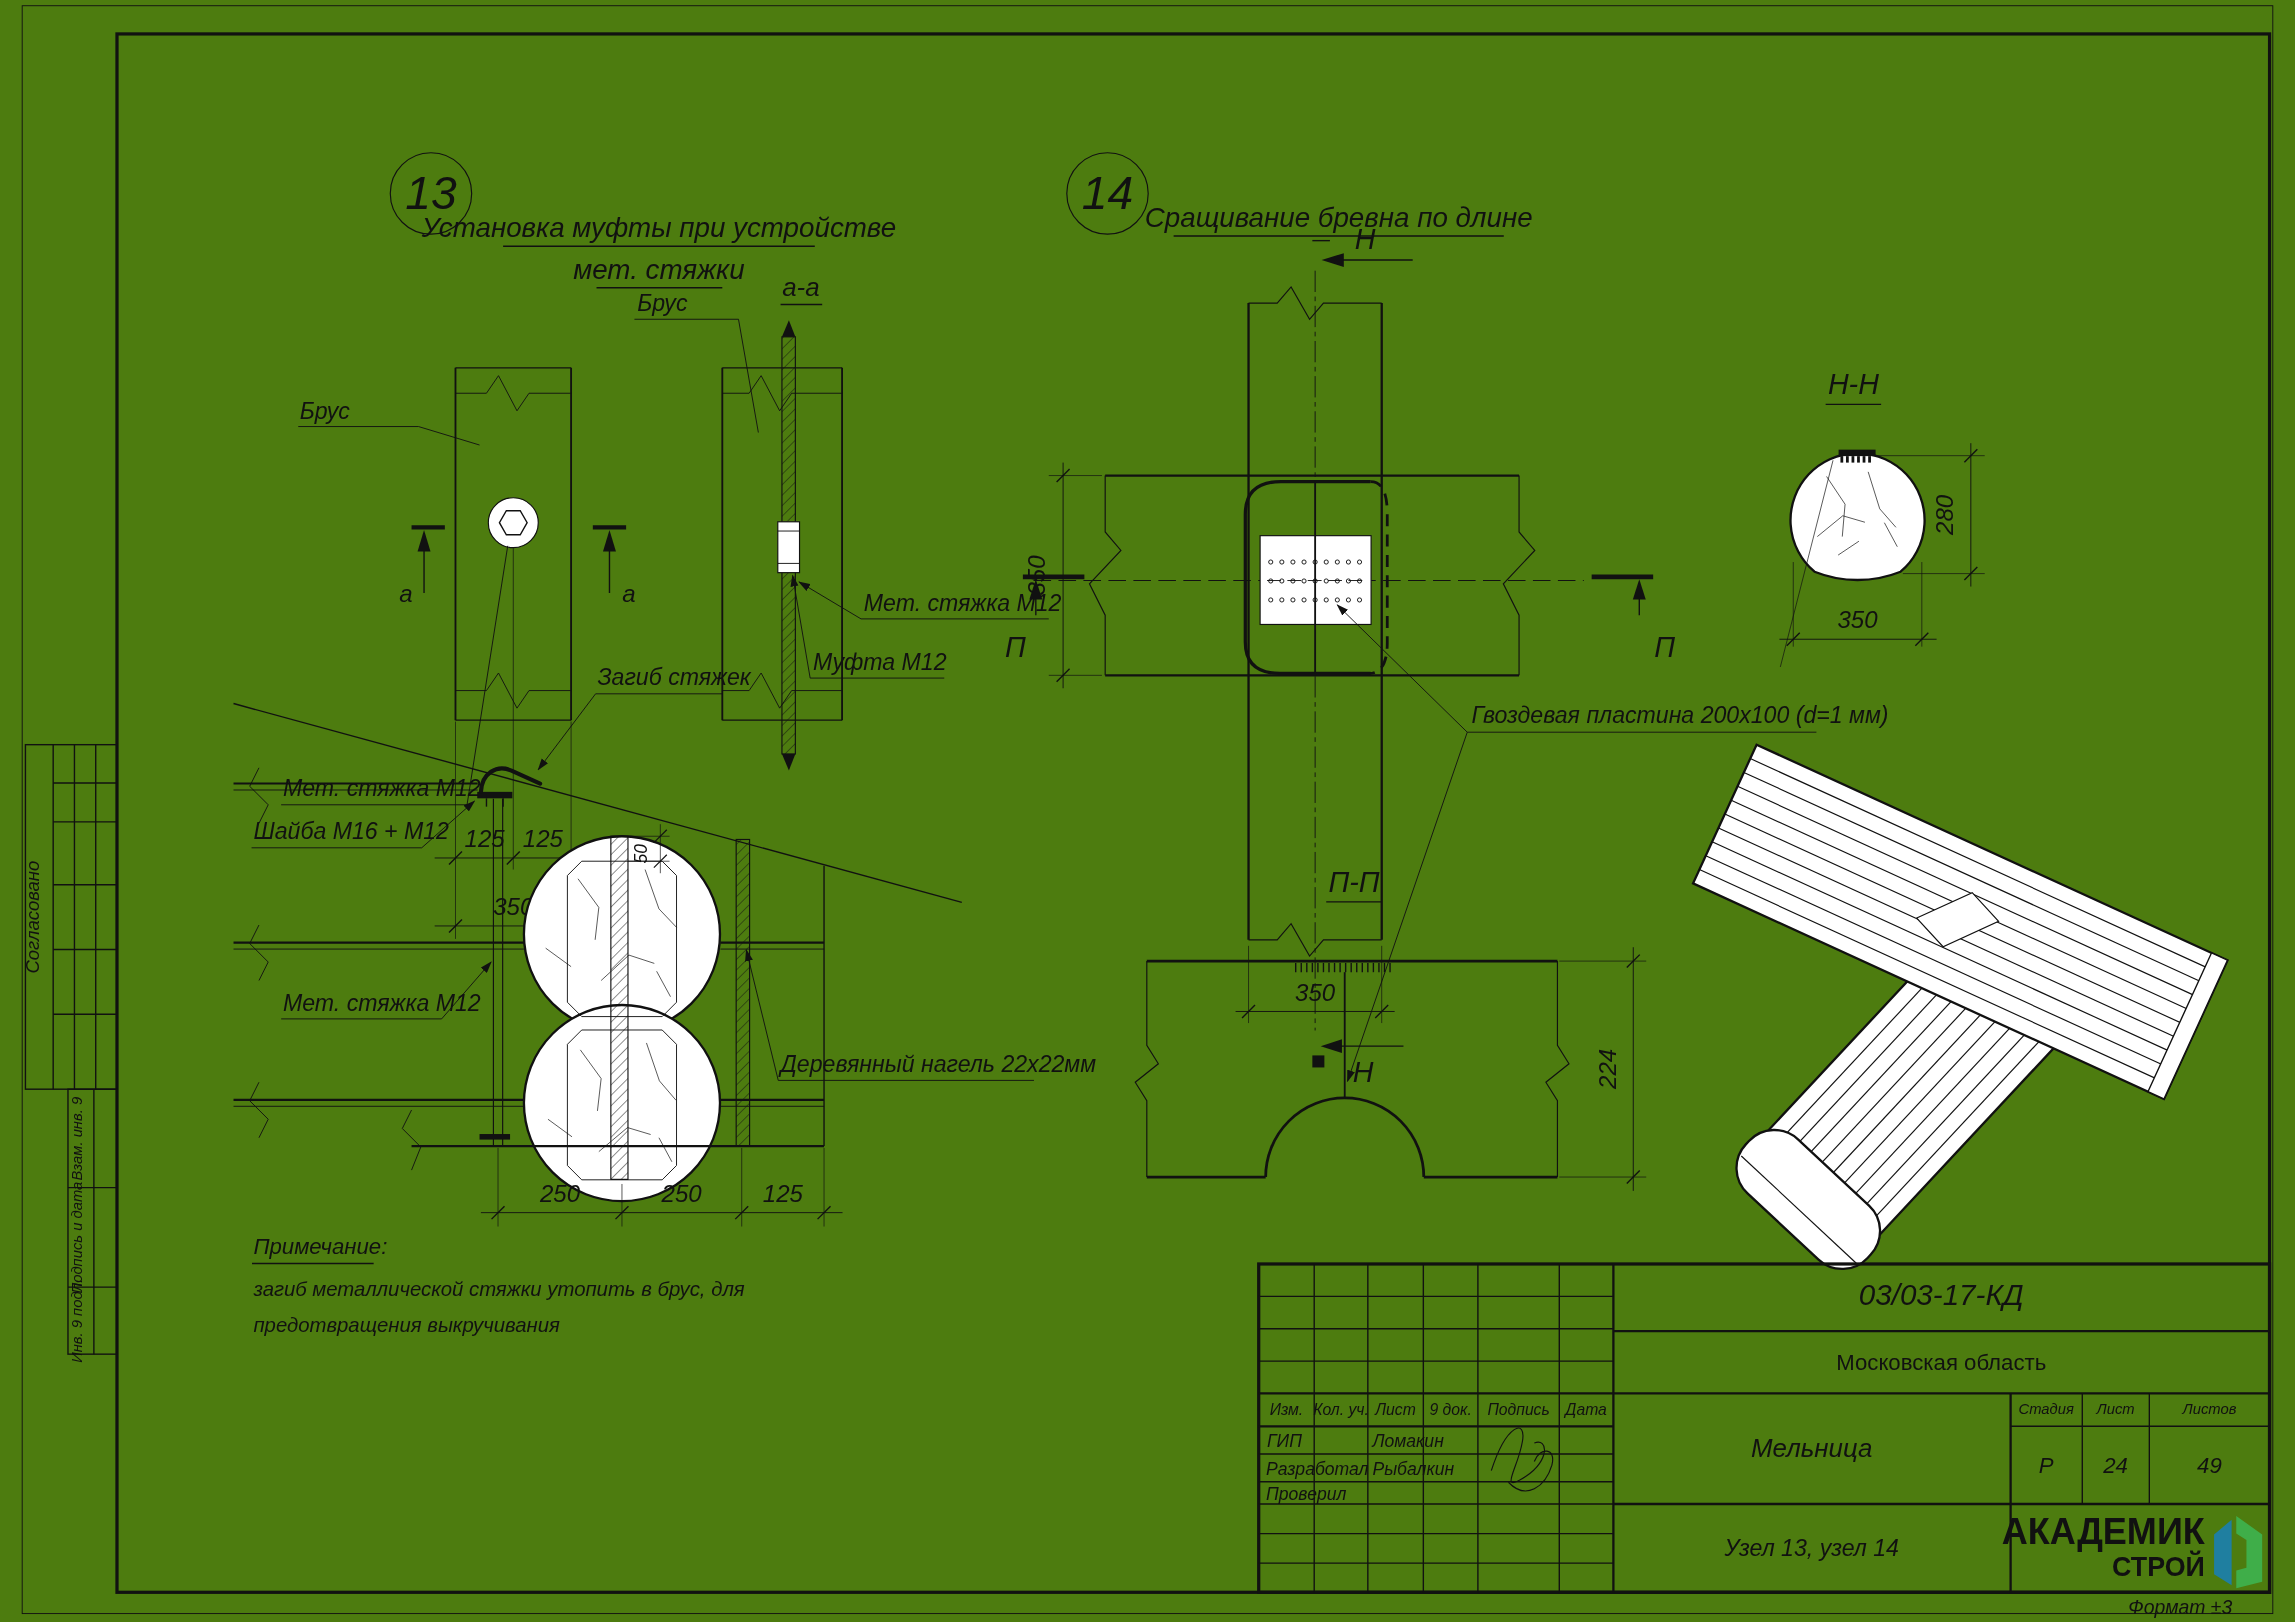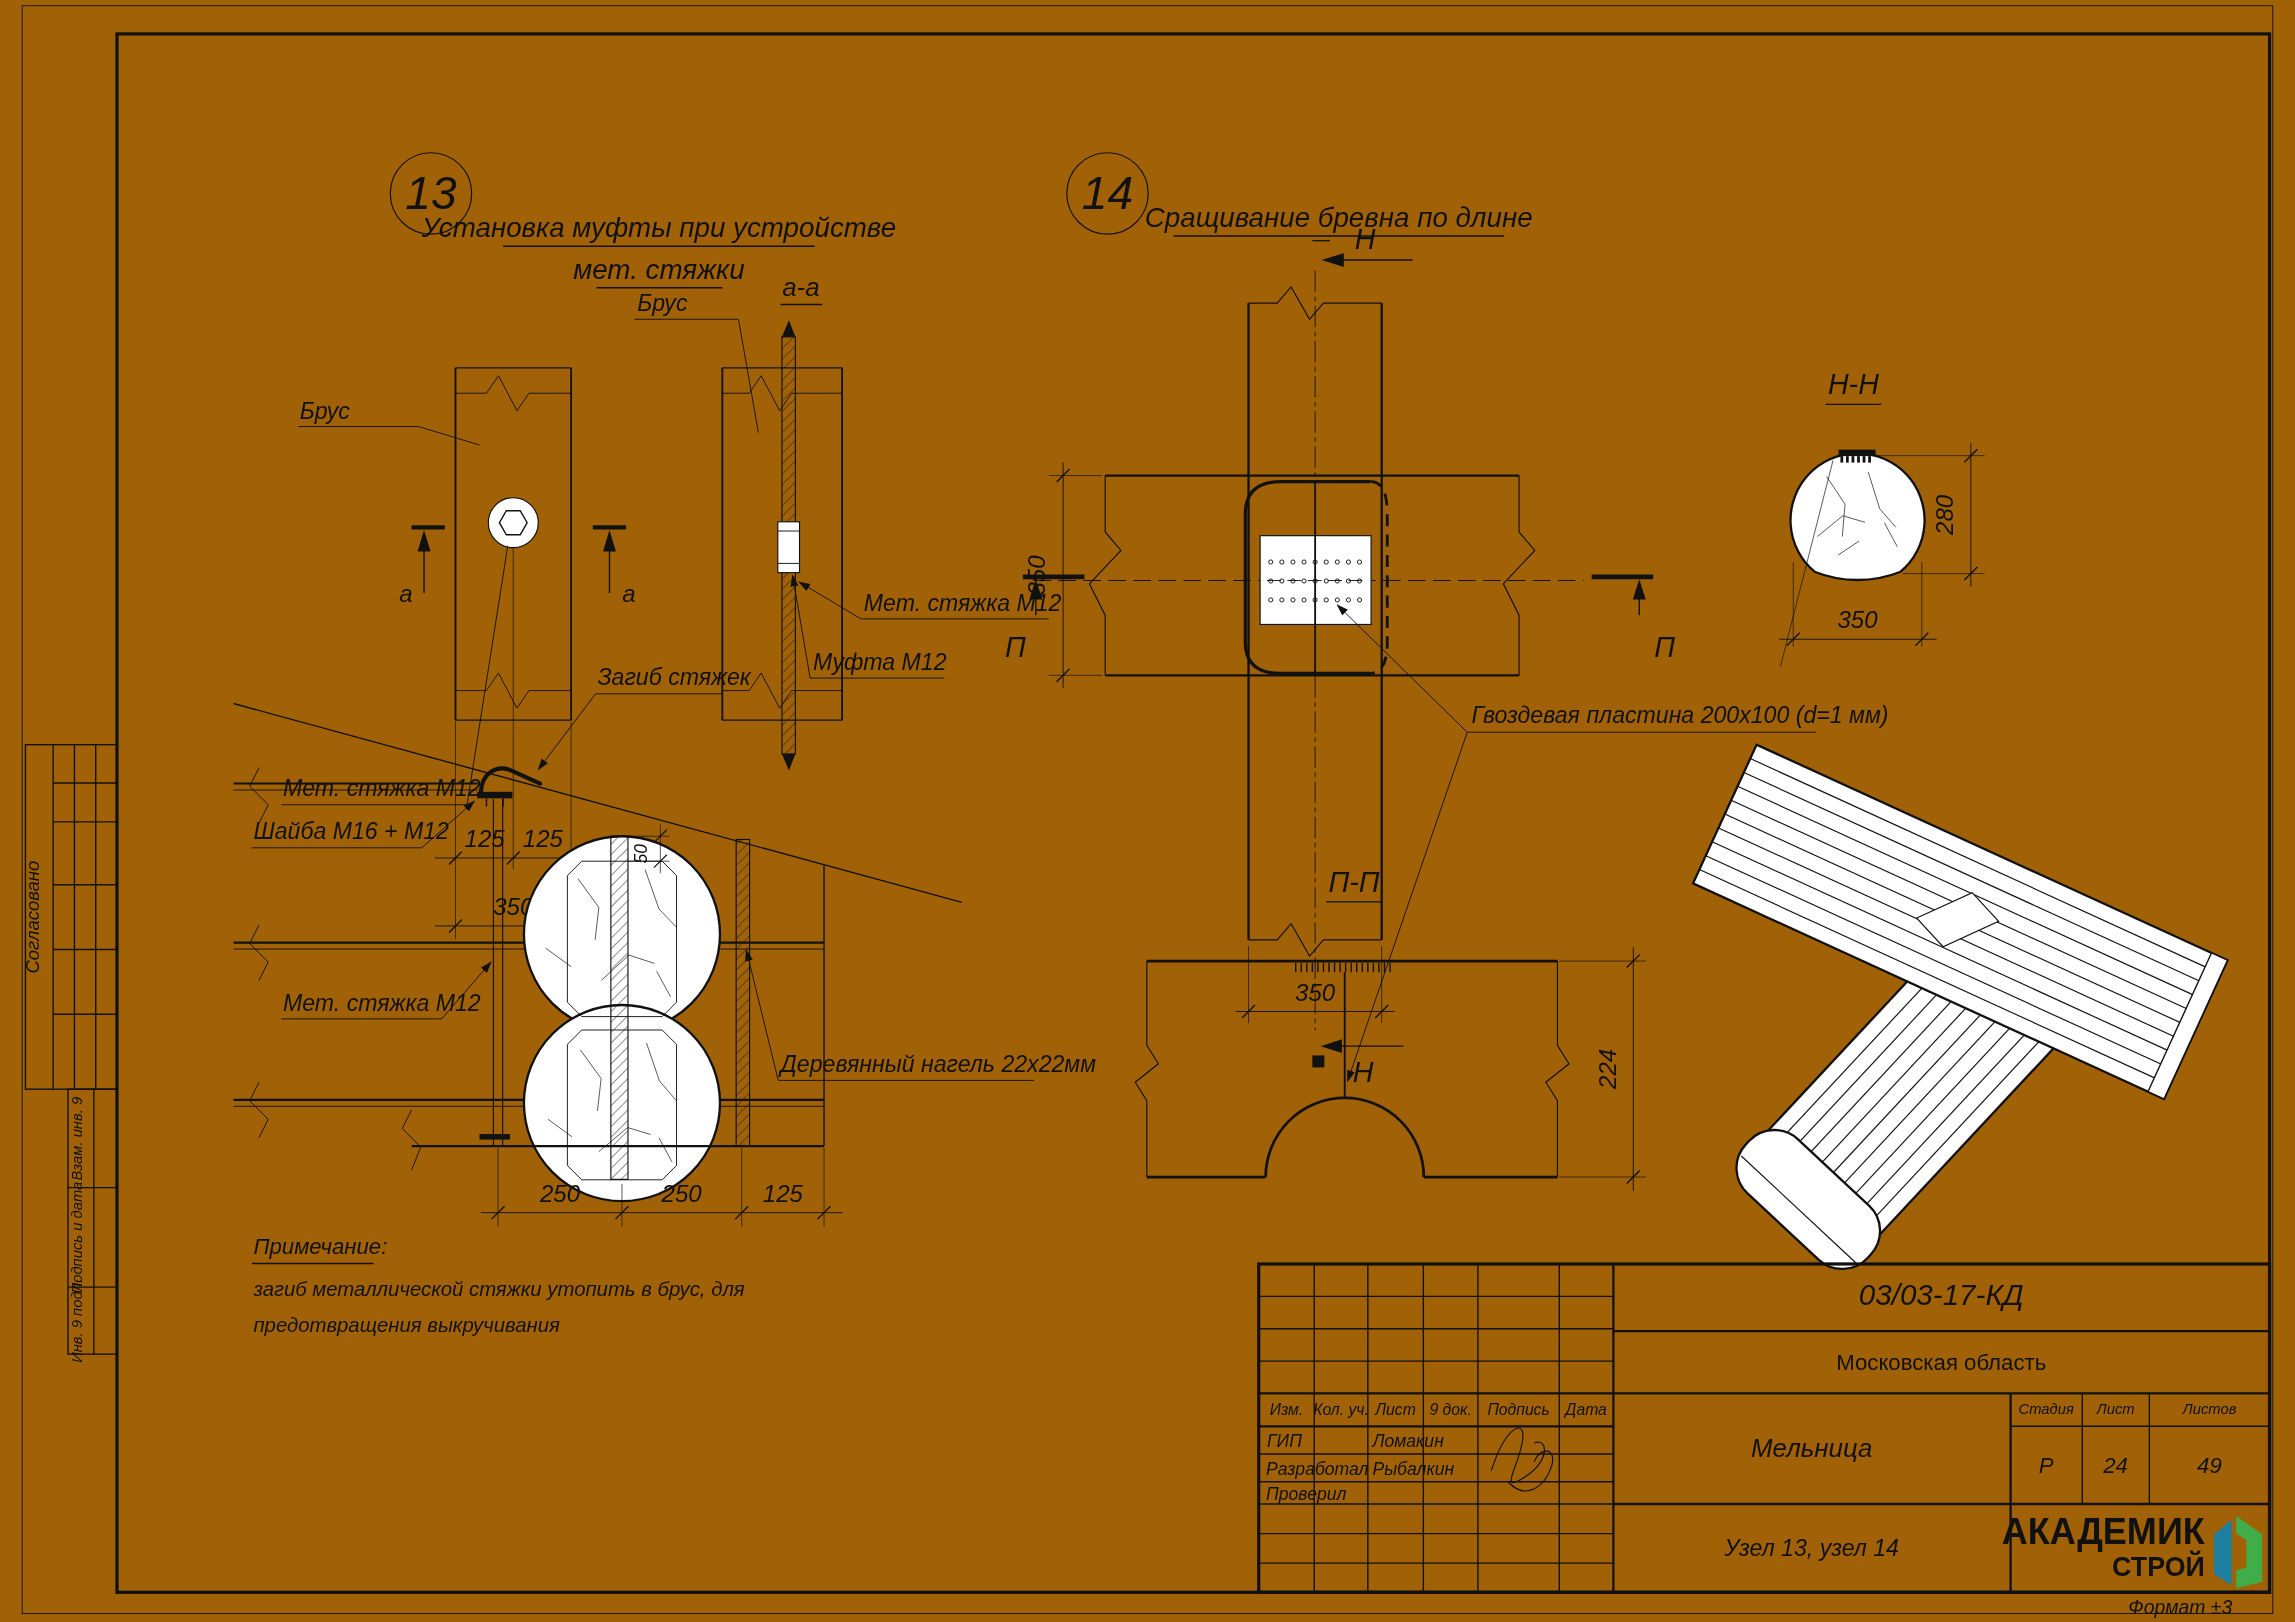--- a/index.html
+++ b/index.html
@@ -1,16 +1,16 @@
 <!DOCTYPE html>
 <html style="font-size:7.4px"><head>
 <meta charset="utf-8">
 <style>
   html,body{margin:0;padding:0;background:#e8e8e8;}
-  .sheet{position:relative;width:2295px;height:1623px;background:#a16207;overflow:hidden;
+  .sheet{position:relative;width:2295px;height:1623px;background:#4d7c0f;overflow:hidden;
          font-family:"Liberation Sans",sans-serif;color:#111;}
   svg{position:absolute;left:0;top:0;}
   svg text{fill:#111;}
   .t{font-style:italic;font-family:"Liberation Sans",sans-serif;}
   .u{font-family:"Liberation Sans",sans-serif;}
   .logo-txt{font-family:"Liberation Sans",sans-serif;font-weight:bold;font-style:normal;}
 </style>
 </head>
 <body>
 

